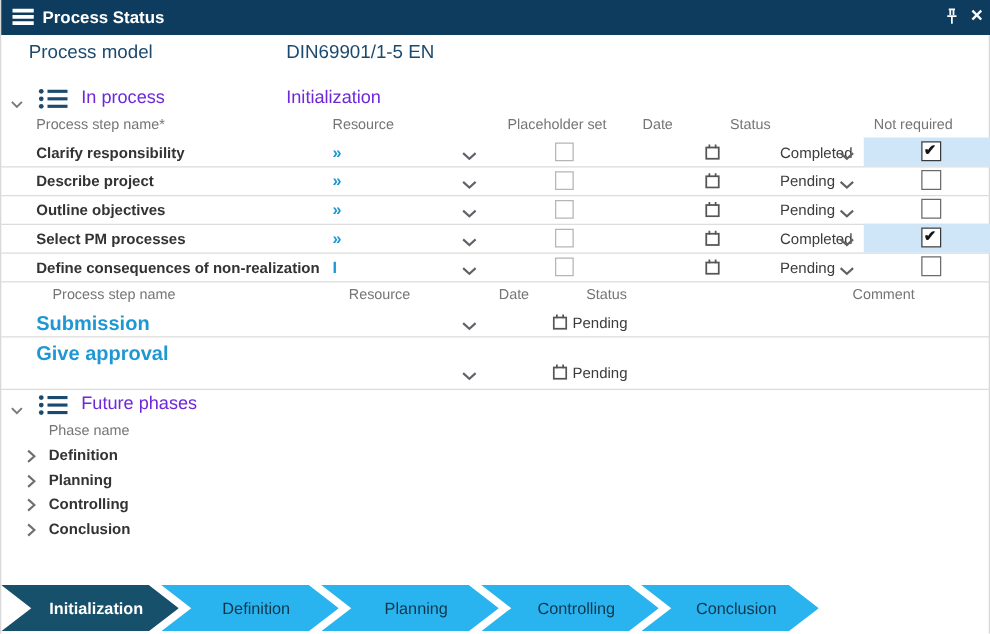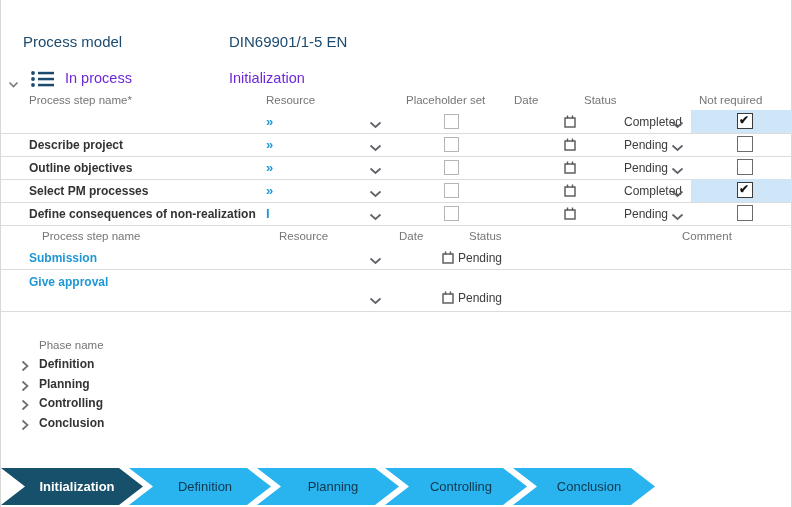--- a/index.html
+++ b/index.html
@@ -39,21 +39,21 @@
   .cb-ph{left:443px;top:4px;}
   .cb-nr{left:736px;top:3px;width:14px;height:14px;border-color:#6b6b6b;}
   .cb.checked{border-color:#3a3a3a;}
   .cb.checked::after{content:"✔";position:absolute;left:1px;top:-1px;font-size:12px;color:#141414;font-weight:700;}
   .st-ico{position:absolute;left:563px;top:5px;cursor:pointer;}
   .st-txt{position:absolute;left:580px;top:5px;color:#3c3c3c;margin-left:43px;}
   .st-chev{position:absolute;left:670px;top:8px;cursor:pointer;}
   .nr-cell{position:absolute;left:690px;top:0;width:102px;height:100%;}
   .nr-cell.checked{background:#cfe5f8;}
   
-  .m-link{position:absolute;left:28px;top:5px;color:#1f97d4;font-weight:700;font-size:12px;cursor:pointer;}
+  .m-link{position:absolute;left:28px;top:5px;color:#1f97d4;font-weight:700;font-size:16px;cursor:pointer;}
   .ms-ico{position:absolute;left:441px;top:5px;cursor:pointer;}
   .ms-txt{position:absolute;left:457px;top:5px;color:#3c3c3c;font-size:12px;}
   .row-tall .m-link{top:6px}.row-tall .t-chev{top:25px}.row-tall .ms-ico{top:22px}.row-tall .ms-txt{top:22px}
   
   .phead{position:absolute;left:38px;color:#757575;font-size:11.5px;}
   .prow{position:absolute;left:0;width:792px;height:19.5px;cursor:pointer;}
   .p-arrow{position:absolute;left:20px;top:4px;}
   .p-label{position:absolute;left:38px;top:3px;color:#333;font-size:12px;font-weight:600;}
   
   .ribbon{position:absolute;left:0;top:468px;width:792px;height:37px;}
@@ -61,20 +61,34 @@
     clip-path:polygon(0 0,118px 0,100% 50%,118px 100%,0 100%,24px 50%);
     line-height:37px;text-align:center;font-size:13px;color:#11374d;
     padding-left:10px;box-sizing:border-box;cursor:pointer;}
   .chev-seg.active{background:#17506a;color:#fff;font-weight:700;}
 </style>
 </head>
 <body>
 
 <div class="frame">
 
+  <div class="titlebar">
+    <span class="burger">
+        <i></i>
+        <i></i>
+        <i></i>
+      </span>
+    <span class="wtitle">Process Status</span>
+    <span class="pin">
+      <svg width="15" height="15" viewBox="0 0 15 15">
+          <path d="M5 1.5 H10 M6.2 1.5 V6 M8.8 1.5 V6 M3.8 6.8 H11.2 M7.5 6.8 V13" stroke="#fff" stroke-width="1.4" fill="none"></path>
+        </svg>
+    </span>
+    <span class="xclose">✕</span>
+  </div>
 
   <div class="modelrow">
     <span class="m-label">Process model</span>
     <span class="m-value">DIN69901/1-5 EN</span>
   </div>
 
   <div class="sechead" style="top:68px;">
     <span class="sec-caret">
       <svg width="11" height="8" viewBox="0 0 11 8">
           <path d="M1.5 1.5 L5.5 5.5 L9.5 1.5" stroke="#7a7a7a" stroke-width="1.6" fill="none"></path>
@@ -98,20 +112,21 @@
     <span class="h-name">Process step name*</span>
     <span class="h-res">Resource</span>
     <span class="h-ph">Placeholder set</span>
     <span class="h-date">Date</span>
     <span class="h-st">Status</span>
     <span class="h-nr">Not required</span>
   </div>
 
   <div class="trow" style="top:110px;">
     <span class="nr-cell checked"></span>
+    <span class="t-name">Clarify responsibility</span>
     <span class="t-res">»</span>
     <span class="t-chev"><svg width="13" height="8" viewBox="0 0 13 8">
           <path d="M1.5 1.5 L6.5 6 L11.5 1.5" stroke="#5f6368" stroke-width="1.7" fill="none"></path>
         </svg></span>
     <span class="cb cb-ph"></span>
     <span class="st-ico"><svg width="12" height="13" viewBox="0 0 12 13">
           <rect x="1" y="3" width="10" height="9" fill="none" stroke="#555" stroke-width="1.4"></rect>
           <line x1="3.5" y1="0.5" x2="3.5" y2="3.5" stroke="#555" stroke-width="1.4"></line>
           <line x1="8.5" y1="0.5" x2="8.5" y2="3.5" stroke="#555" stroke-width="1.4"></line>
         </svg></span>
@@ -229,20 +244,38 @@
           <path d="M1.5 1.5 L6.5 6 L11.5 1.5" stroke="#5f6368" stroke-width="1.7" fill="none"></path>
         </svg></span>
     <span class="ms-ico"><svg width="12" height="13" viewBox="0 0 12 13">
           <rect x="1" y="3" width="10" height="9" fill="none" stroke="#555" stroke-width="1.4"></rect>
           <line x1="3.5" y1="0.5" x2="3.5" y2="3.5" stroke="#555" stroke-width="1.4"></line>
           <line x1="8.5" y1="0.5" x2="8.5" y2="3.5" stroke="#555" stroke-width="1.4"></line>
         </svg></span>
     <span class="ms-txt">Pending</span>
   </div>
 
+  <div class="sechead" style="top:313px;">
+    <span class="sec-caret">
+      <svg width="11" height="8" viewBox="0 0 11 8">
+          <path d="M1.5 1.5 L5.5 5.5 L9.5 1.5" stroke="#7a7a7a" stroke-width="1.6" fill="none"></path>
+        </svg>
+    </span>
+    <span class="sec-icon">
+      <svg width="26" height="20" viewBox="0 0 26 20">
+        <circle cx="4" cy="4" r="1.9" fill="#1b4a6e"></circle>
+          <circle cx="4" cy="10" r="1.9" fill="#1b4a6e"></circle>
+          <circle cx="4" cy="16" r="1.9" fill="#1b4a6e"></circle>
+        <rect x="9" y="2.8" width="16" height="2.5" fill="#1b4a6e"></rect>
+          <rect x="9" y="8.8" width="16" height="2.5" fill="#1b4a6e"></rect>
+          <rect x="9" y="14.8" width="16" height="2.5" fill="#1b4a6e"></rect>
+      </svg>
+    </span>
+    <span class="sec-title">Future phases</span>
+  </div>
 
   <div class="phead" style="top:339px;">Phase name</div>
 
   <div class="prow" style="top:354px;">
     <span class="p-arrow"><svg width="8" height="12" viewBox="0 0 8 12">
           <path d="M1.5 1.5 L6.5 6 L1.5 10.5" stroke="#6f6f6f" stroke-width="1.7" fill="none"></path>
         </svg></span>
     <span class="p-label">Definition</span>
   </div>
   <div class="prow" style="top:373.5px;">

